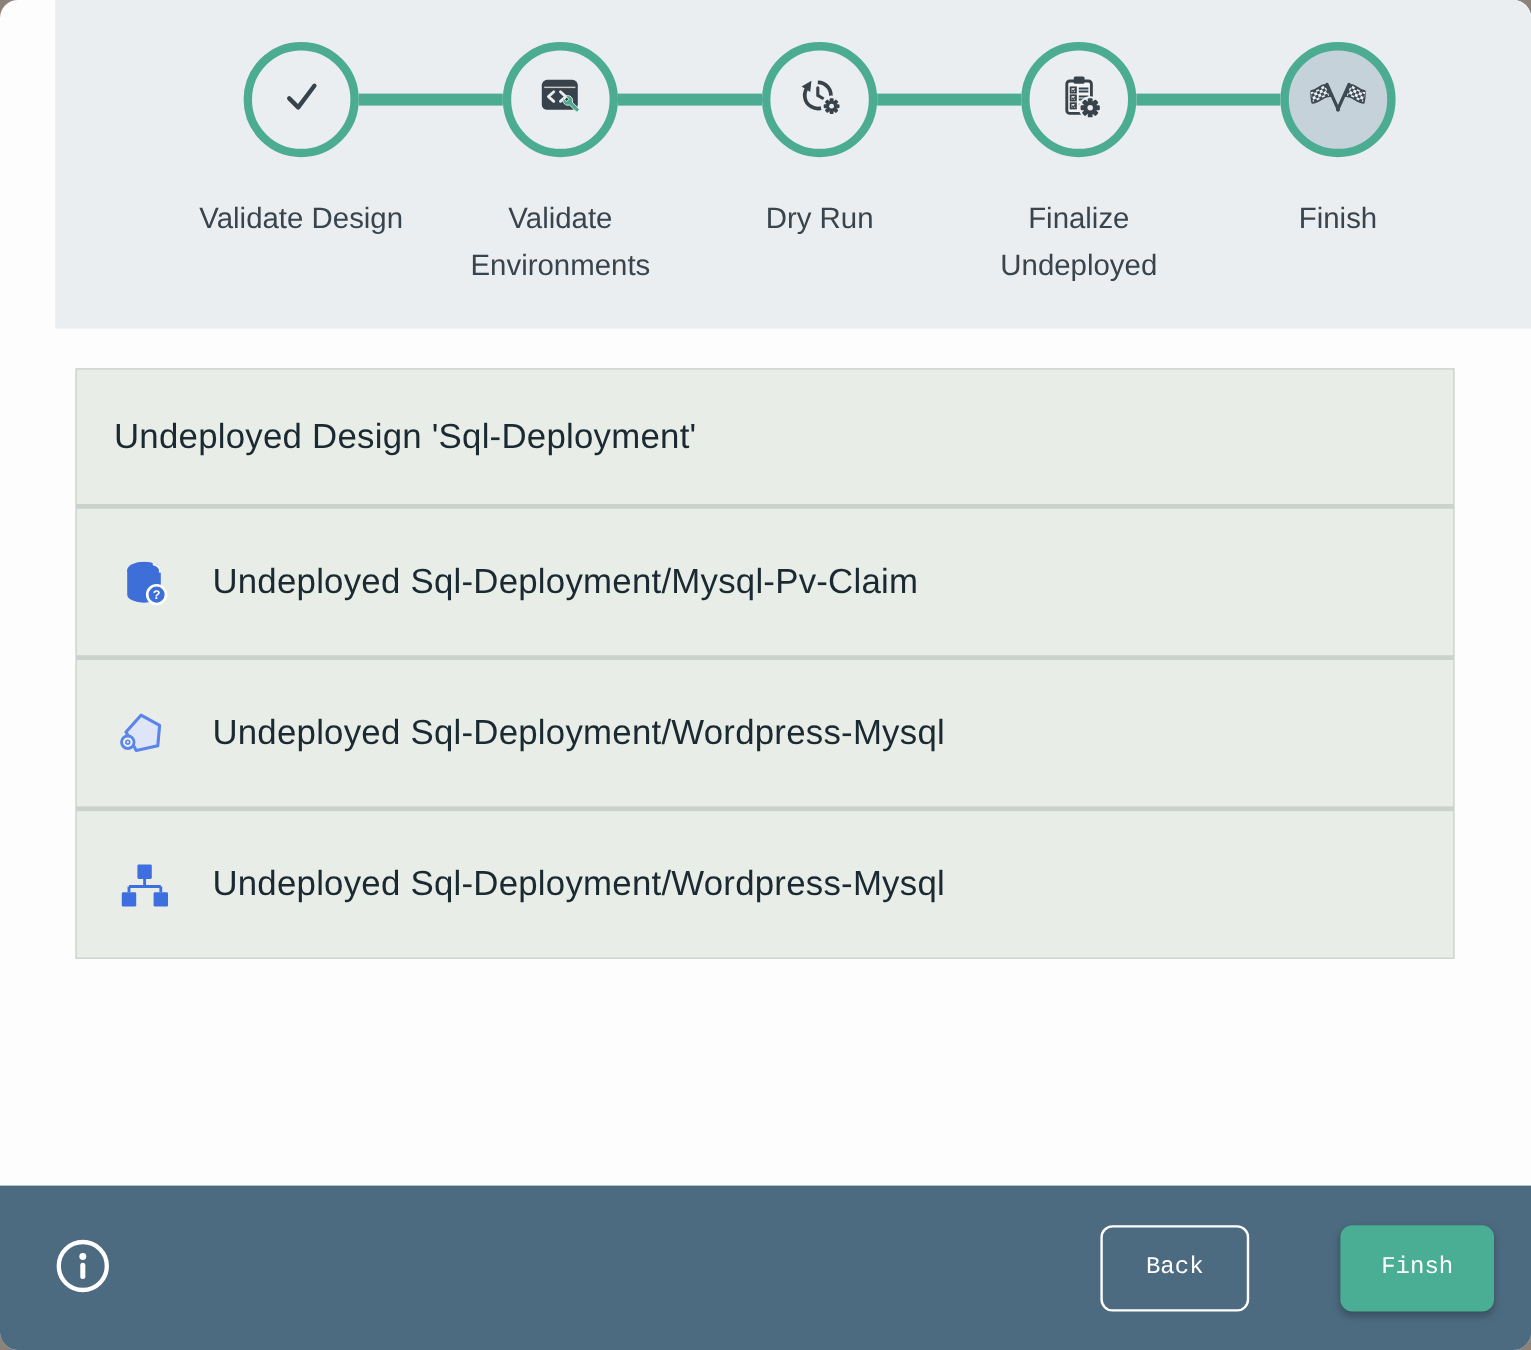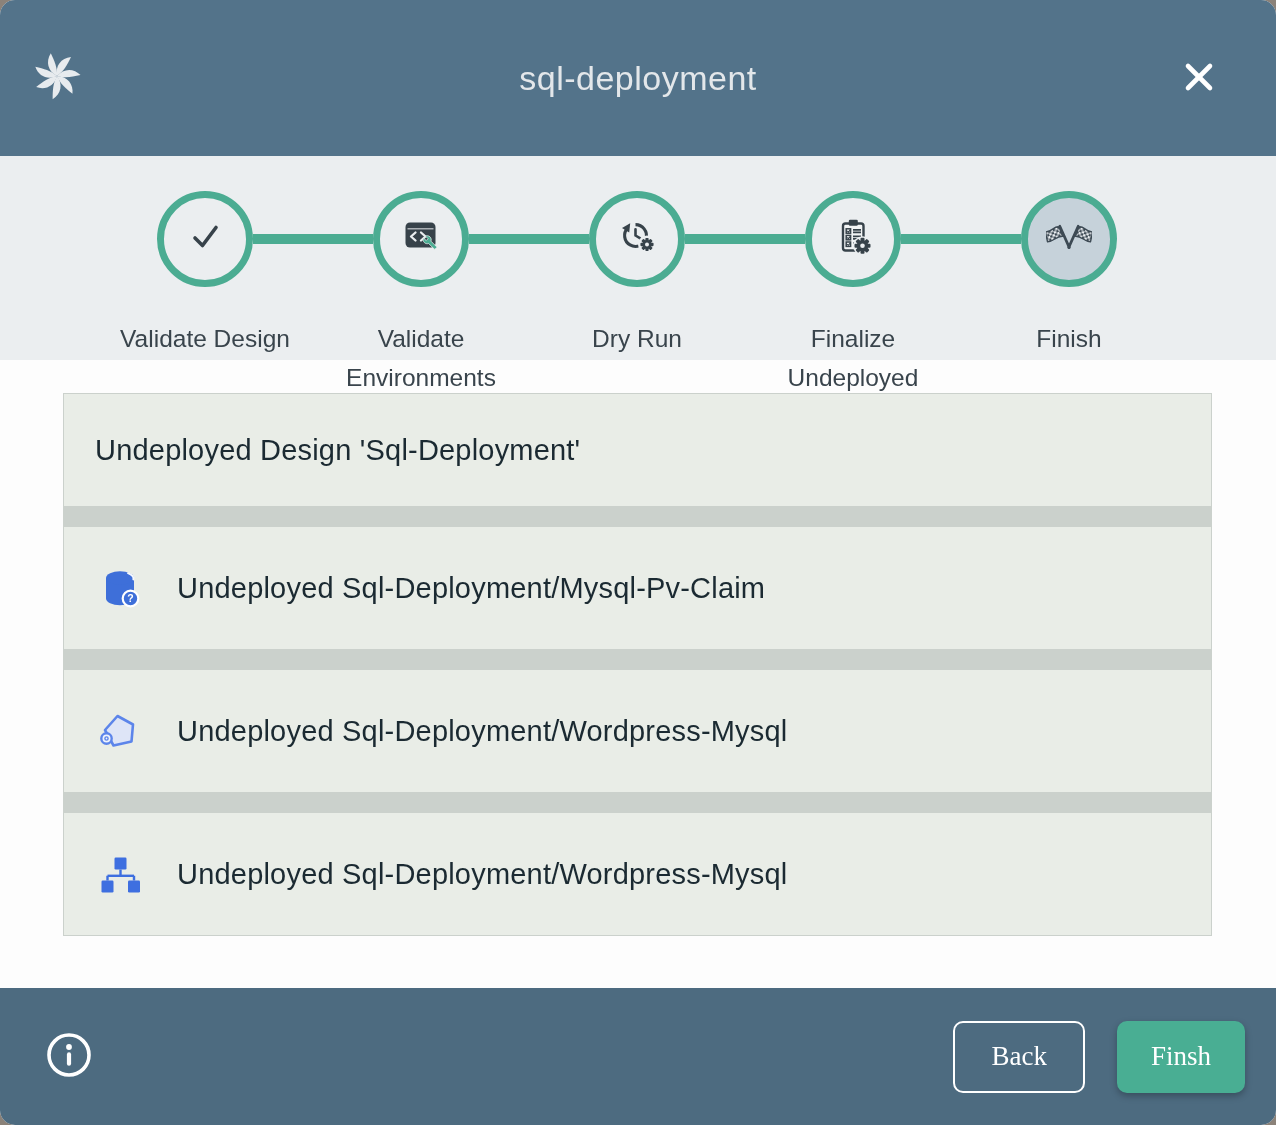--- a/index.html
+++ b/index.html
@@ -34,56 +34,56 @@
     height:156px;flex:none;background:var(--header-bg);
     position:relative;display:flex;align-items:center;
     padding:0 57px 0 31px;justify-content:space-between;
   }
   .hdr-title{
     position:absolute;left:0;right:0;text-align:center;
     font-size:34px;color:#E3E7EA;letter-spacing:.5px;
   }
   .icon-btn{background:none;border:none;padding:0;cursor:pointer;display:flex;align-items:center;justify-content:center;}
   
-  .stepper{height:204px;flex:none;background:var(--stepper-bg);}
+  .stepper{height:274px;flex:none;background:var(--stepper-bg);margin-left:46px;}
   .steps{display:flex;margin:35px 0 0 97px;width:1080px;}
   .step{position:relative;width:216px;display:flex;flex-direction:column;align-items:center;}
   .connector{position:absolute;top:43px;left:-60px;width:120px;height:10px;background:var(--accent);z-index:0;}
   .circle{
     width:96px;height:96px;border-radius:50%;
     border:7px solid var(--accent);background:var(--stepper-bg);
     display:flex;align-items:center;justify-content:center;
     position:relative;z-index:1;cursor:pointer;
   }
   .circle.active{background:var(--active-fill);}
   .step-label{
     margin-top:32px;font-size:24.5px;line-height:39px;
     color:var(--label);text-align:center;max-width:212px;
   }
   
   .main{flex:1;background:#FDFDFD;padding:33px 64px 0 63px;}
   .panel{
     border:1px solid var(--divider);background:var(--divider);
-    display:flex;flex-direction:column;gap:21px;
+    display:flex;flex-direction:column;gap:4px;
   }
   .row{background:var(--row-bg);display:flex;align-items:center;}
   .row.head{height:112px;padding-left:31px;}
   .row.entry{height:122px;padding-left:33px;}
   .row .txt{font-size:29px;color:var(--text-dark);letter-spacing:.2px;}
   .entry .icon-box{width:46px;height:46px;flex:none;display:flex;align-items:center;justify-content:center;}
   .entry .txt{margin-left:34px;}
   
   .ftr{
     height:137px;flex:none;background:var(--footer-bg);
     display:flex;align-items:center;padding:0 31px 0 45px;
   }
   .spacer{flex:1;}
   .btn{
-    height:72px;font-size:27px;color:#fff;border-radius:10px;
-    cursor:pointer;font-family:Liberation Serif, serif;
+    height:72px;font-size:20px;color:#fff;border-radius:10px;
+    cursor:pointer;font-family:Liberation Mono, monospace;margin-left:44px;
   }
   .btn-back{background:transparent;border:2px solid #fff;padding:0 36px;margin-right:32px;}
   .btn-finish{background:var(--finish);border:none;padding:0 34px;box-shadow:0 3px 7px rgba(0,0,0,.28);}
 </style>
 </head>
 <body>
 
 <svg width="0" height="0" style="position:absolute">
   <defs>
     <g id="gear-shape">
@@ -96,46 +96,20 @@
     <pattern id="chk" width="5" height="5" patternUnits="userSpaceOnUse">
       <rect width="5" height="5" fill="#E9EDF0"></rect>
       <rect width="2.5" height="2.5" fill="#3D4A54"></rect>
       <rect x="2.5" y="2.5" width="2.5" height="2.5" fill="#3D4A54"></rect>
     </pattern>
   </defs>
 </svg>
 
 <div class="dialog">
 
-  <div class="hdr">
-    <span>
-      <svg width="52" height="52" viewBox="0 0 52 52">
-        <g fill="#E7EBEE">
-          <path d="M26 26 C 24 16 30 8 40 7 C 36 15 33 21 26 26 Z" transform="rotate(0 26 26)"></path>
-          <path d="M26 26 C 24 16 30 8 40 7 C 36 15 33 21 26 26 Z" transform="rotate(51.4 26 26)"></path>
-          <path d="M26 26 C 24 16 30 8 40 7 C 36 15 33 21 26 26 Z" transform="rotate(102.8 26 26)"></path>
-          <path d="M26 26 C 24 16 30 8 40 7 C 36 15 33 21 26 26 Z" transform="rotate(154.2 26 26)"></path>
-          <path d="M26 26 C 24 16 30 8 40 7 C 36 15 33 21 26 26 Z" transform="rotate(205.6 26 26)"></path>
-          <path d="M26 26 C 24 16 30 8 40 7 C 36 15 33 21 26 26 Z" transform="rotate(257 26 26)"></path>
-          <path d="M26 26 C 24 16 30 8 40 7 C 36 15 33 21 26 26 Z" transform="rotate(308.4 26 26)"></path>
-        </g>
-      </svg>
-    </span>
-    <div class="hdr-title">sql-deployment</div>
-    <button class="icon-btn">
-      <span>
-        <svg width="40" height="40" viewBox="0 0 40 40">
-          <g stroke="#FFFFFF" stroke-width="4.6" stroke-linecap="round">
-            <line x1="9" y1="9" x2="31" y2="31"></line>
-            <line x1="31" y1="9" x2="9" y2="31"></line>
-          </g>
-        </svg>
-      </span>
-    </button>
-  </div>
 
   <div class="stepper">
     <div class="steps">
 
       <div class="step">
         <div class="circle">
           <span>
             <svg width="46" height="46" viewBox="0 0 46 46">
               <path d="M13 24 L20.5 31.5 L34 13.5" fill="none" stroke="#37424A" stroke-width="3.6" stroke-linecap="round" stroke-linejoin="round"></path>
             </svg>

